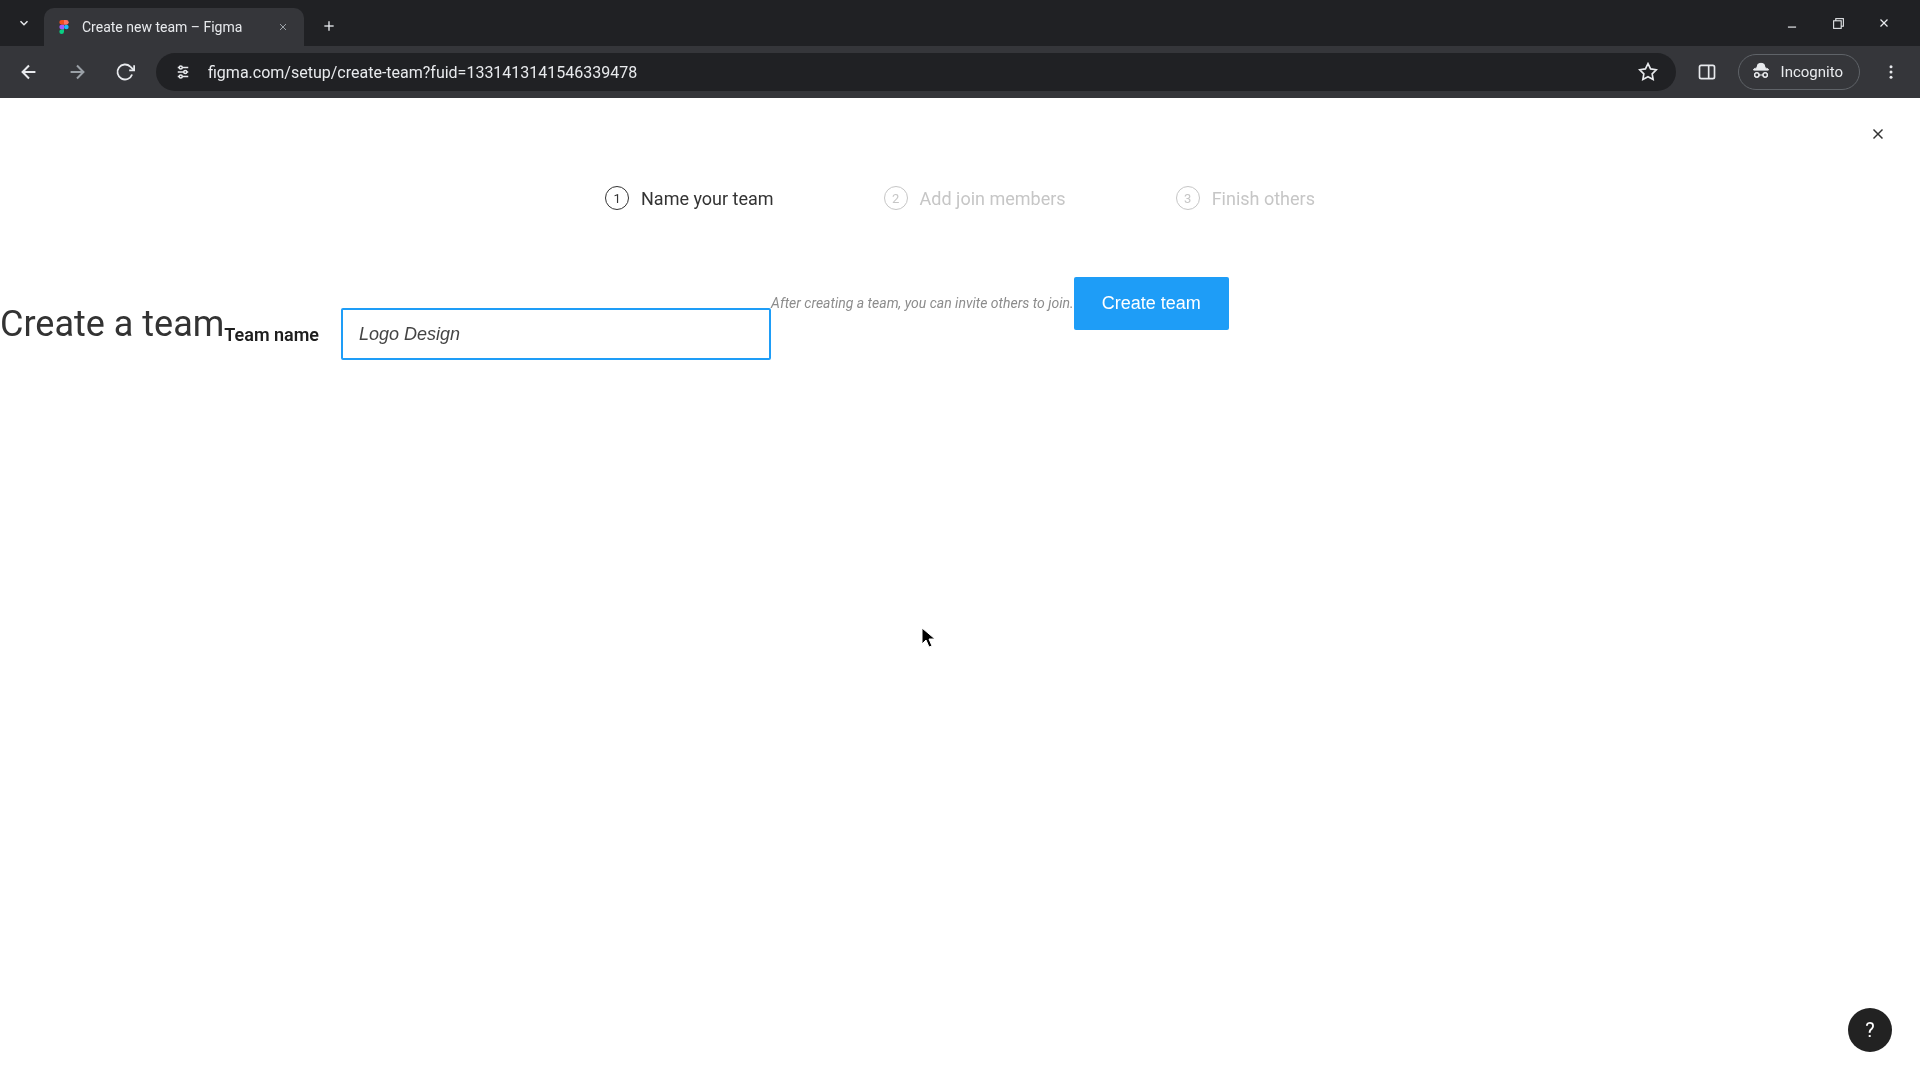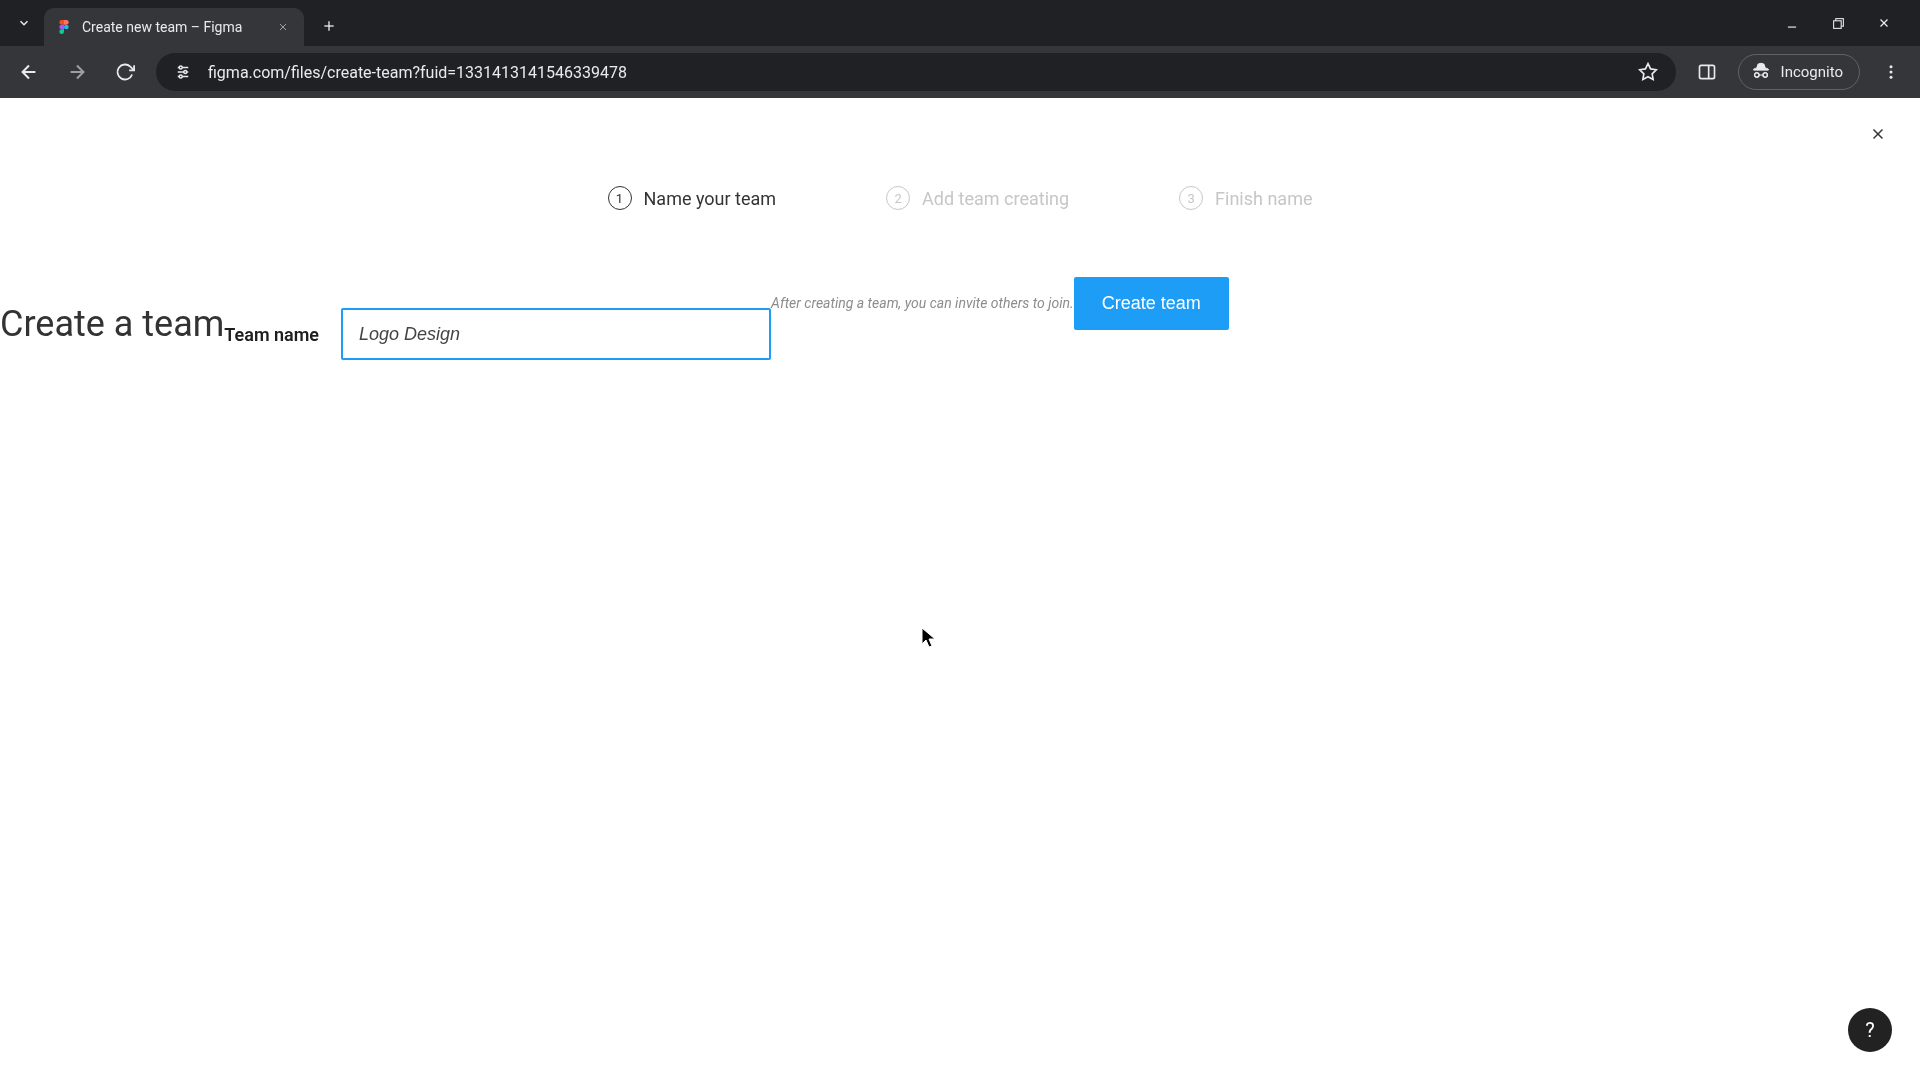--- a/index.html
+++ b/index.html
@@ -297,21 +297,21 @@
       <span class="site-settings">
         <svg width="18" height="18" viewBox="0 0 24 24" fill="none" stroke="currentColor" stroke-width="2">
             <line x1="5" y1="6" x2="19" y2="6"></line>
             <line x1="5" y1="12" x2="19" y2="12"></line>
             <line x1="5" y1="18" x2="19" y2="18"></line>
             <circle cx="9" cy="6" r="2" fill="#202124"></circle>
             <circle cx="15" cy="12" r="2" fill="#202124"></circle>
             <circle cx="9" cy="18" r="2" fill="#202124"></circle>
           </svg>
       </span>
-      <span class="url-text">figma.com/files/create-team?fuid=1331413141546339478</span>
+      <span class="url-text">figma.com/setup/create-team?fuid=1331413141546339478</span>
       <span class="star-btn">
         <svg width="20" height="20" viewBox="0 0 24 24" fill="none" stroke="currentColor" stroke-width="2">
             <polygon points="12 2 15.09 8.26 22 9.27 17 14.14 18.18 21.02 12 17.77 5.82 21.02 7 14.14 2 9.27 8.91 8.26 12 2"></polygon>
           </svg>
       </span>
     </div>
     <div class="ext-btn">
       <svg width="20" height="20" viewBox="0 0 24 24" fill="none" stroke="currentColor" stroke-width="2">
           <rect x="3" y="4" width="18" height="16" rx="2"></rect>
           <line x1="14" y1="4" x2="14" y2="20"></line>
@@ -347,25 +347,25 @@
       </svg>
   </div>
 
   <div class="stepper">
     <div class="step">
       <span class="step-circle">1</span>
       <span>Name your team</span>
     </div>
     <div class="step inactive">
       <span class="step-circle">2</span>
-      <span>Add team creating</span>
+      <span>Add join members</span>
     </div>
     <div class="step inactive">
       <span class="step-circle">3</span>
-      <span>Finish name</span>
+      <span>Finish others</span>
     </div>
   </div>
 
   <div class="content">
     <h1 class="page-title">Create a team</h1>
 
     <div class="form-row">
       <label class="form-label">Team name</label>
       <input class="team-input" type="text" value="Logo Design" style="">
     </div>

